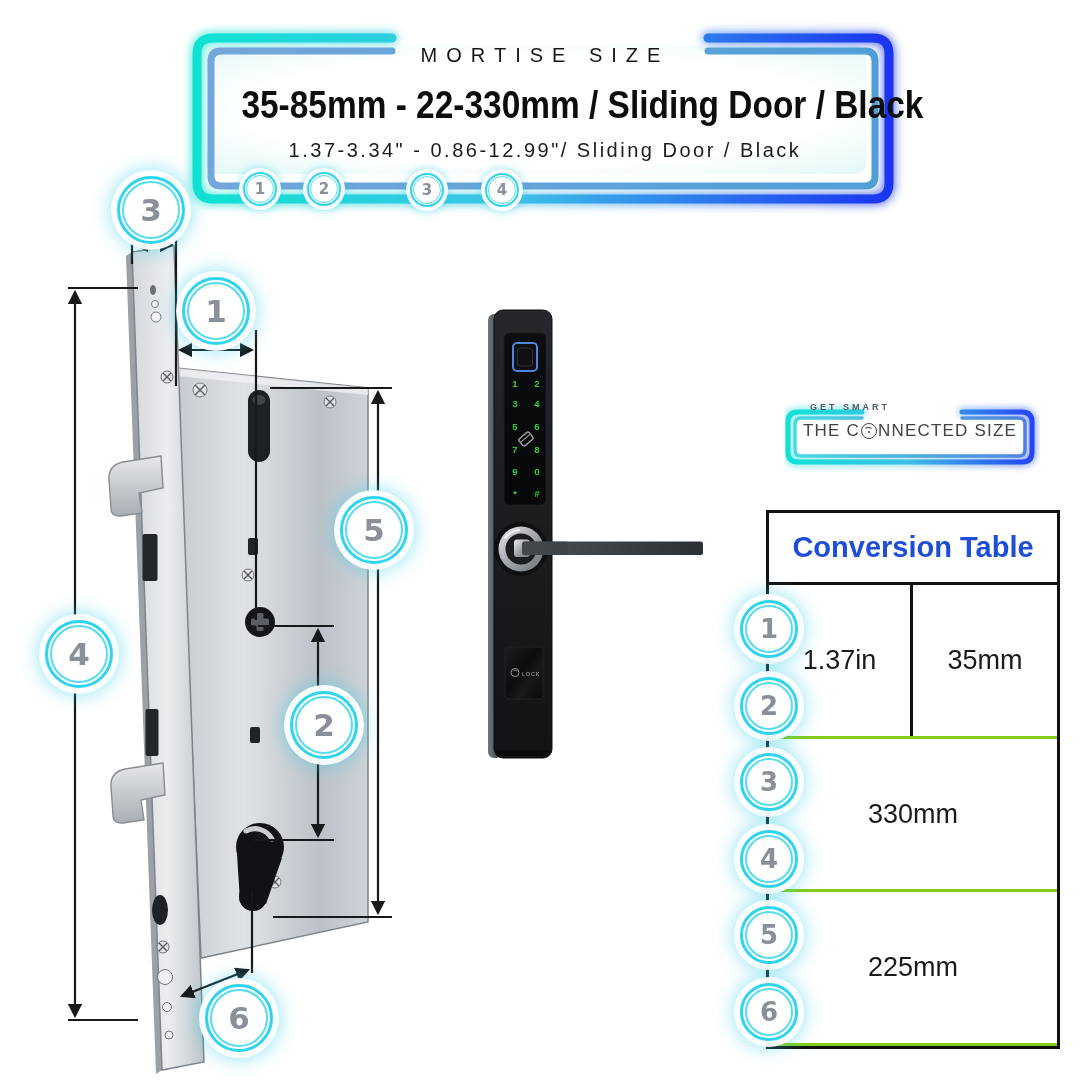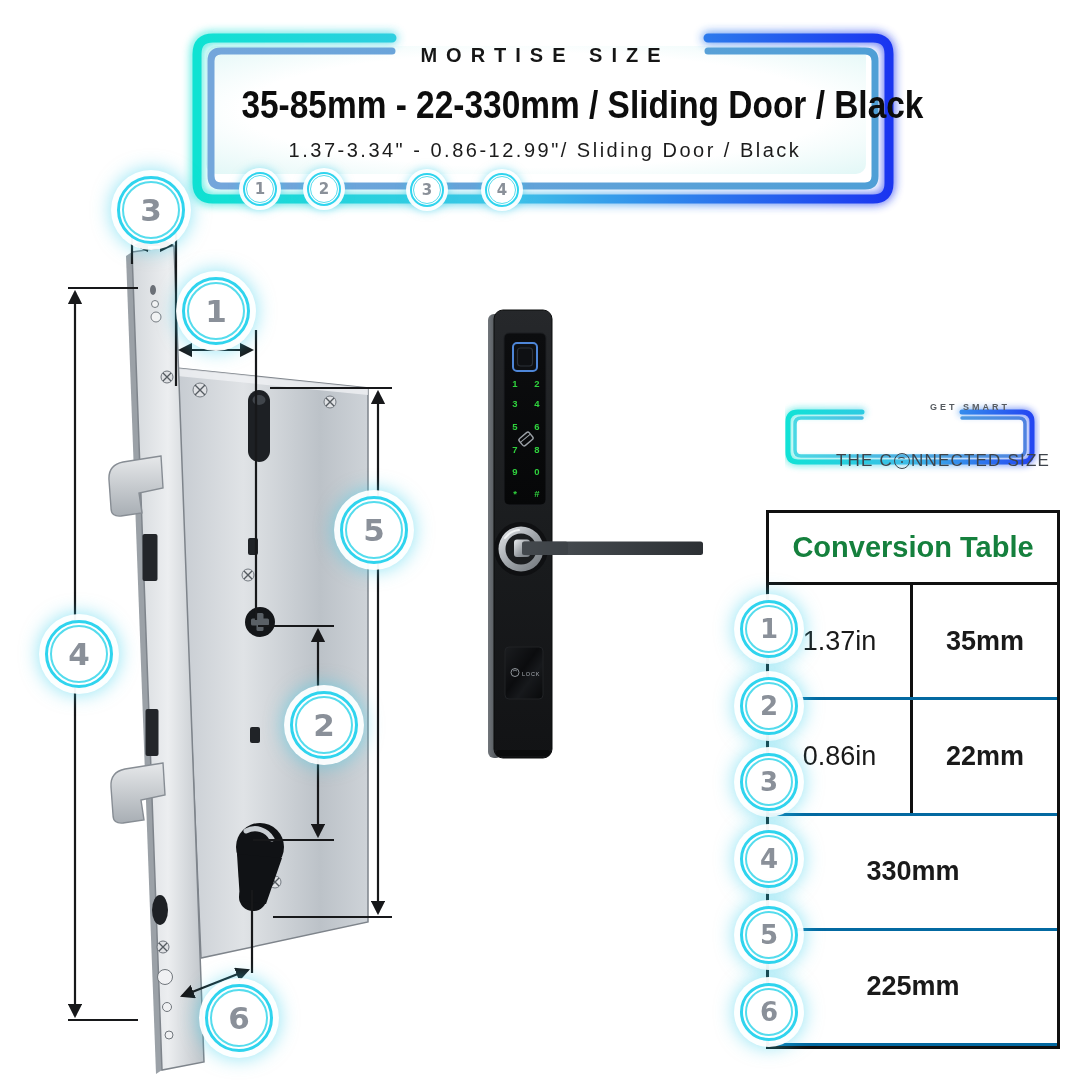--- a/index.html
+++ b/index.html
@@ -16,49 +16,49 @@
   .badge-lg{width:62px;height:62px;}
   .badge-lg span{font-size:31px;}
   .badge-md{width:52px;height:52px;}
   .badge-md span{font-size:26px;}
   .badge-sm{width:30px;height:30px;border-width:2px;box-shadow:0 0 0 4px rgba(255,255,255,.95),0 0 10px 4px rgba(47,205,235,.5);}
   .badge-sm::after{inset:1px;border-width:1.5px;}
   .badge-sm span{font-size:15px;}
 
   
   .eyebrow{position:absolute;left:345px;top:44px;width:400px;text-align:center;
-           font-size:20px;letter-spacing:9px;font-weight:700;color:#161616;z-index:4;}
+           font-size:20px;letter-spacing:9px;font-weight:400;color:#161616;z-index:4;}
   .main-title{position:absolute;left:200px;top:84px;width:690px;text-align:center;
               font-size:38px;font-weight:bold;color:#0d0d0d;white-space:nowrap;
               transform:scaleX(.88);transform-origin:center;z-index:4;}
   .subtitle{position:absolute;left:200px;top:139px;width:690px;text-align:center;
             font-size:20px;letter-spacing:2.5px;color:#1c1c1c;z-index:4;}
 
   
-  .logo-tagline{position:absolute;left:810px;top:402px;width:200px;text-align:right;
+  .logo-tagline{position:absolute;left:810px;top:402px;width:200px;text-align:left;
                 font-size:9px;letter-spacing:3px;font-weight:bold;color:#565b60;z-index:4;}
-  .logo-name{position:absolute;left:795px;top:451px;width:230px;display:flex;align-items:center;
-             justify-content:center;font-size:17px;letter-spacing:1.2px;color:#3e444b;z-index:4;padding-left:33px;}
+  .logo-name{position:absolute;left:795px;top:421px;width:230px;display:flex;align-items:center;
+             justify-content:center;font-size:17px;letter-spacing:1.2px;color:#3e444b;z-index:4;}
   .wifi-o{width:14px;height:14px;border:1.7px solid #3e444b;border-radius:50%;
           display:inline-block;position:relative;margin:0 1px;}
   .wifi-o::before{content:"";position:absolute;left:2.4px;top:2.8px;width:7px;height:5px;
           border:1.4px solid transparent;border-top-color:#3e444b;border-radius:50%;}
   .wifi-o::after{content:"";position:absolute;left:5.6px;top:7.4px;width:2px;height:2px;
           background:#3e444b;border-radius:50%;}
 
   
   .ctable{position:absolute;left:766px;top:510px;width:288px;height:533px;background:#fff;
           border:3px solid #101010;display:flex;flex-direction:column;z-index:3;}
   .ct-header{height:69px;min-height:69px;border-bottom:3px solid #101010;display:flex;
-             align-items:center;justify-content:center;font-size:29px;font-weight:bold;color:#15803d;}
-  .ct-row{flex:1;display:flex;border-bottom:3px solid #0369a1;}
+             align-items:center;justify-content:center;font-size:29px;font-weight:bold;color:#1d4ed8;}
+  .ct-row{flex:1;display:flex;border-bottom:3px solid #84cc16;}
   .ct-row:last-child{border-bottom:none;}
   .ct-cell{display:flex;align-items:center;justify-content:center;font-size:27px;color:#1a1a1a;}
   .ct-cell.in{width:141px;border-right:3px solid #101010;}
-  .ct-cell.mm{flex:1;font-weight:bold;}
+  .ct-cell.mm{flex:1;}
 </style>
 </head>
 <body>
 
 <div class="canvas">
 
   <svg class="abs" style="left:180px;top:20px;z-index:2" width="730" height="195" viewBox="0 0 730 195">
     <defs>
       <linearGradient id="frameOuter" x1="0" y1="0" x2="1" y2="0">
         <stop offset="0" stop-color="#0fe2d2"></stop>
@@ -338,24 +338,20 @@
   </div>
 
   <div class="ctable">
     <div class="ct-header">Conversion Table</div>
 
     <div class="ct-row">
       <div class="ct-cell in">1.37in</div>
       <div class="ct-cell mm">35mm</div>
     </div>
     <div class="ct-row">
-      <div class="ct-cell in">0.86in</div>
-      <div class="ct-cell mm">22mm</div>
-    </div>
-    <div class="ct-row">
       <div class="ct-cell mm">330mm</div>
     </div>
     <div class="ct-row">
       <div class="ct-cell mm">225mm</div>
     </div>
 
     <div class="badge badge-md" style="left:-29px;top:87px">
         <span>1</span>
       </div>
     <div class="badge badge-md" style="left:-29px;top:164px">

